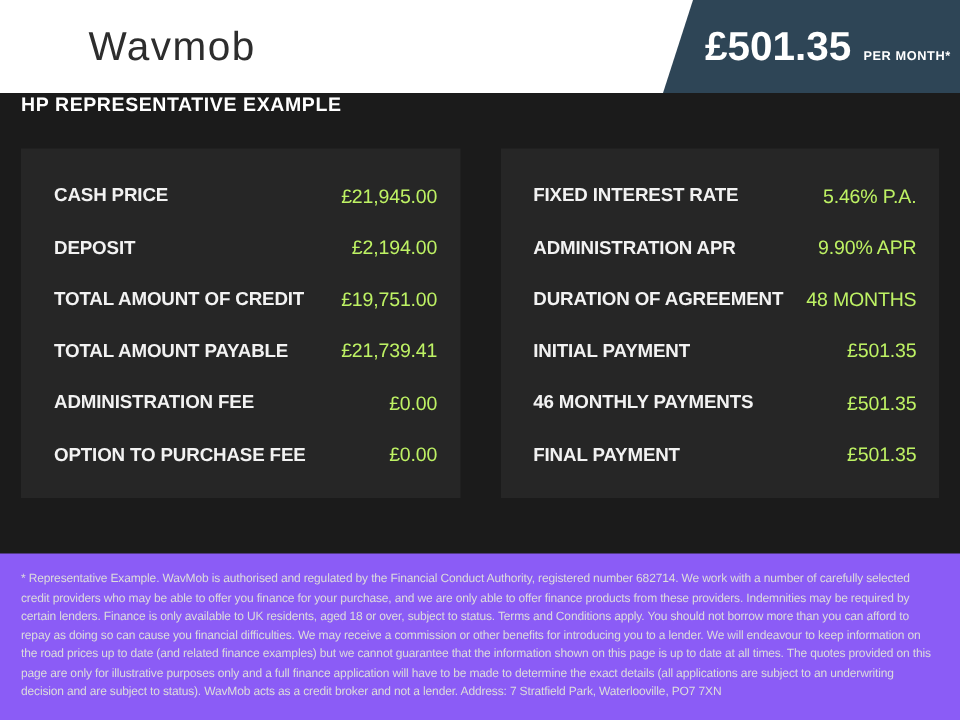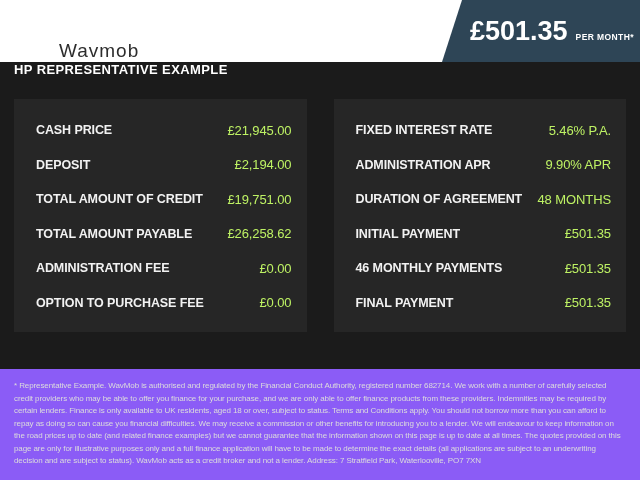--- a/index.html
+++ b/index.html
@@ -16,25 +16,24 @@
     position: relative;
     height: 62px;
     background: #ffffff;
     overflow: hidden;
   }
   .logo {
     position: absolute;
     left: 59px;
     top: 0;
     line-height: 62px;
-    font-size: 19px;
+    font-size: 27px;
     letter-spacing: 1px;
     color: #2d2d2d;
     font-weight: 400;
-    margin-top: 20px;
   }
   .price-badge {
     position: absolute;
     top: 0;
     right: 0;
     width: 198px;
     height: 62px;
     background: #2e4556;
     clip-path: polygon(20px 0, 100% 0, 100% 100%, 0 100%);
     display: flex;
@@ -136,21 +135,21 @@
       <div class="row">
         <span class="label">DEPOSIT</span>
         <span class="value">£2,194.00</span>
       </div>
       <div class="row">
         <span class="label">TOTAL AMOUNT OF CREDIT</span>
         <span class="value">£19,751.00</span>
       </div>
       <div class="row">
         <span class="label">TOTAL AMOUNT PAYABLE</span>
-        <span class="value">£26,258.62</span>
+        <span class="value">£21,739.41</span>
       </div>
       <div class="row">
         <span class="label">ADMINISTRATION FEE</span>
         <span class="value">£0.00</span>
       </div>
       <div class="row">
         <span class="label">OPTION TO PURCHASE FEE</span>
         <span class="value">£0.00</span>
       </div>
     </div>

